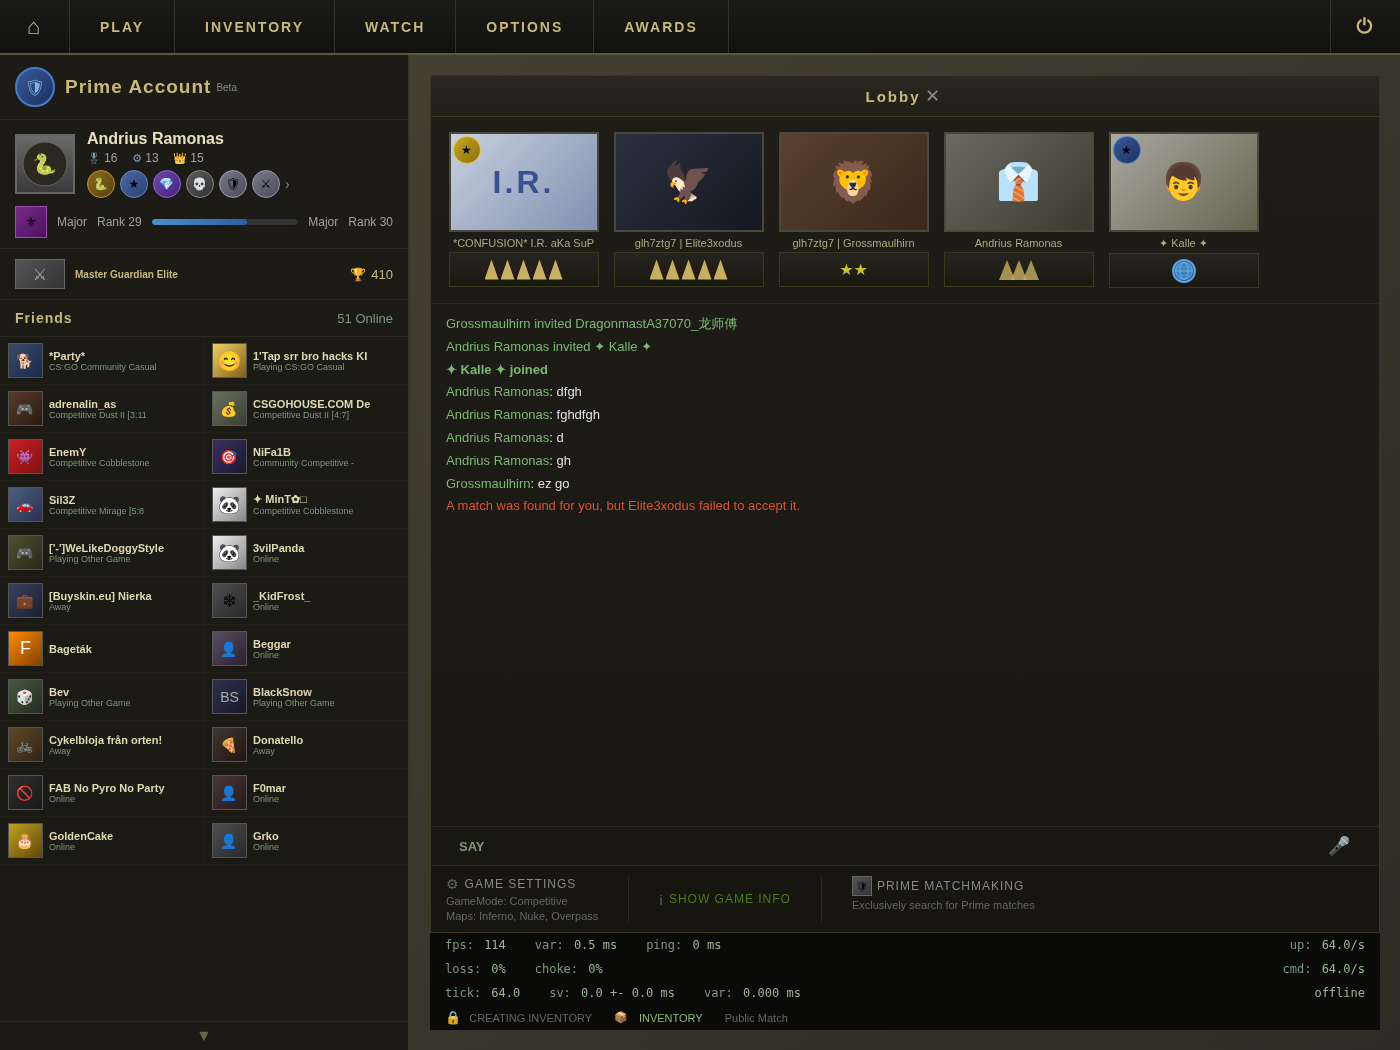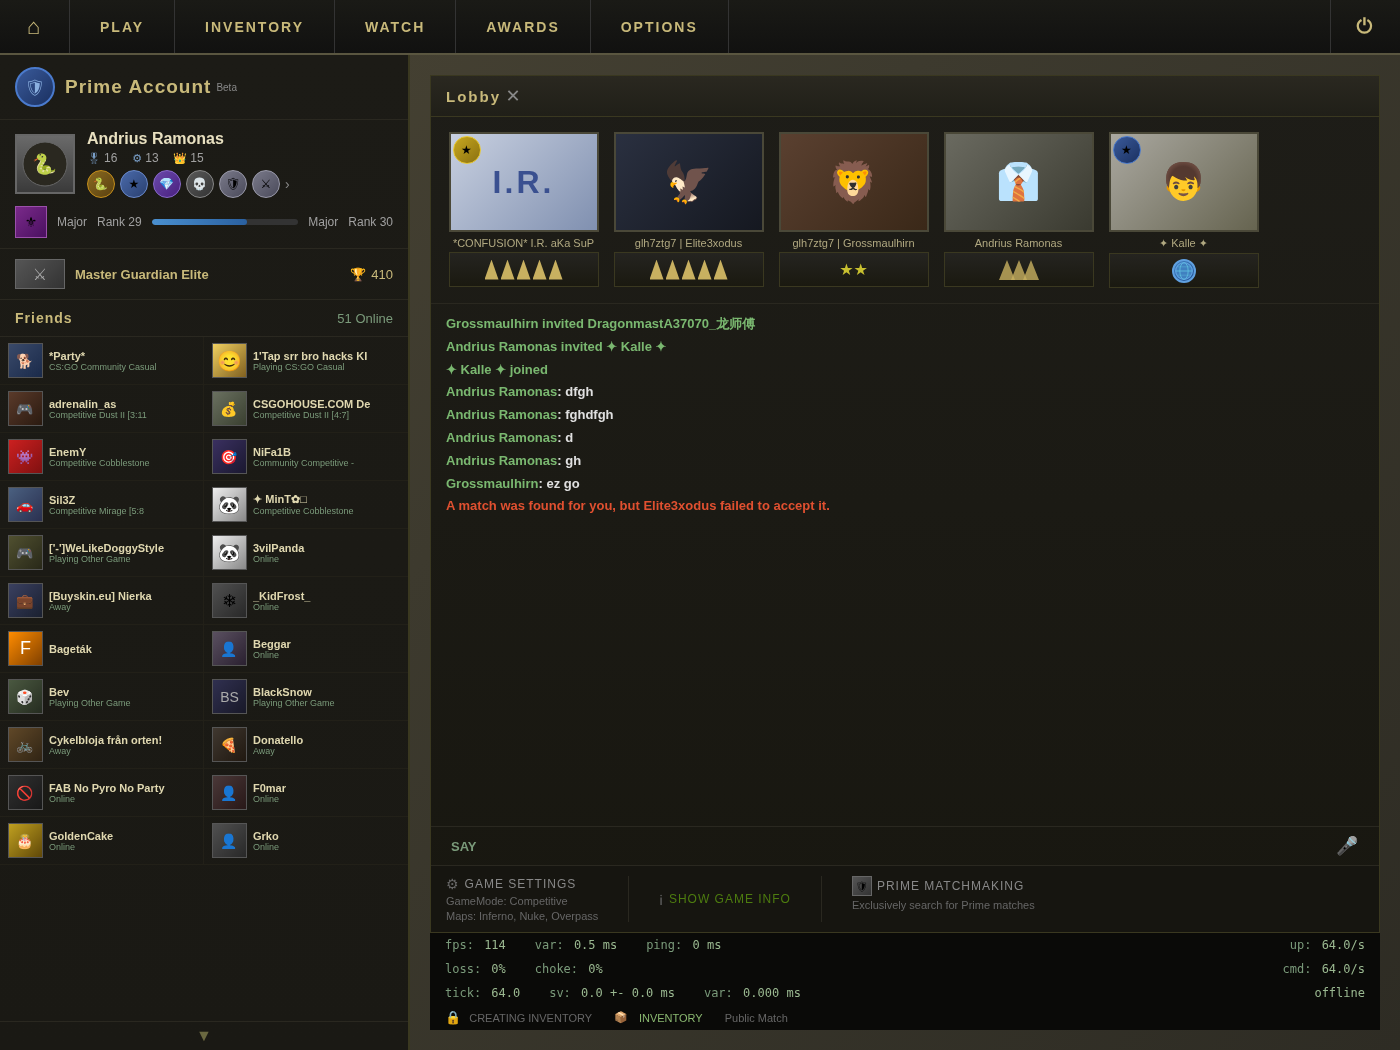--- a/index.html
+++ b/index.html
@@ -214,21 +214,21 @@
       background: linear-gradient(135deg, #555, #333);
       border: 1px solid #666;
       display: flex;
       align-items: center;
       justify-content: center;
       font-size: 16px;
       color: #aaa;
     }
     .rank-name {
       color: #c8b97a;
-      font-size: 13px;
+      font-size: 10px;
       font-weight: bold;
     }
     .trophy-count {
       margin-left: auto;
       display: flex;
       align-items: center;
       gap: 5px;
       color: #c8b97a;
       font-size: 13px;
     }
@@ -322,21 +322,21 @@
       background: linear-gradient(to bottom, #1e1d18, #181710);
       border: 1px solid #3a3820;
       display: flex;
       flex-direction: column;
       flex: 1;
     }
 
     .lobby-header {
       display: flex;
       align-items: center;
-      justify-content: flex-start;
+      justify-content: center;
       padding: 8px 15px;
       background: linear-gradient(to bottom, #2a2820, #201f18);
       border-bottom: 1px solid #3a3820;
     }
     .lobby-title {
       color: #c8b97a;
       font-size: 15px;
       font-weight: bold;
       letter-spacing: 2px;
     }
@@ -465,32 +465,32 @@
       flex: 1;
       overflow-y: auto;
       padding: 10px 15px;
       font-size: 13px;
       line-height: 1.6;
     }
     .chat-area::-webkit-scrollbar { width: 6px; }
     .chat-area::-webkit-scrollbar-track { background: #1a1a16; }
     .chat-area::-webkit-scrollbar-thumb { background: #3a3820; }
 
-    .chat-line { margin-bottom: 2px; font-weight: bold; }
+    .chat-line { margin-bottom: 2px; }
     .chat-system { color: #7ab870; }
     .chat-join { color: #7ab870; font-weight: bold; }
     .chat-player { color: #e0e0e0; }
     .chat-player span { color: #7ab870; }
     .chat-error { color: #e05030; }
 
     
     .chat-input-row {
       display: flex;
       align-items: center;
-      padding: 8px 20px;
+      padding: 8px 28px;
       border-top: 1px solid #2a2820;
       gap: 10px;
     }
     .say-label {
       color: #7a9a7a;
       font-size: 13px;
       font-weight: bold;
     }
     .chat-input {
       flex: 1;
@@ -579,24 +579,24 @@
   <div class="nav-item">
     <span>PLAY</span>
   </div>
   <div class="nav-item">
     <span>INVENTORY</span>
   </div>
   <div class="nav-item">
     <span>WATCH</span>
   </div>
   <div class="nav-item">
-    <span>AWARDS</span>
+    <span>OPTIONS</span>
   </div>
   <div class="nav-item">
-    <span>OPTIONS</span>
+    <span>AWARDS</span>
   </div>
   <div class="nav-item nav-power">
     <span style="font-size:20px;">⏻</span>
   </div>
 </div>
 
 <div class="main-layout">
 
   <div class="left-panel">
 

